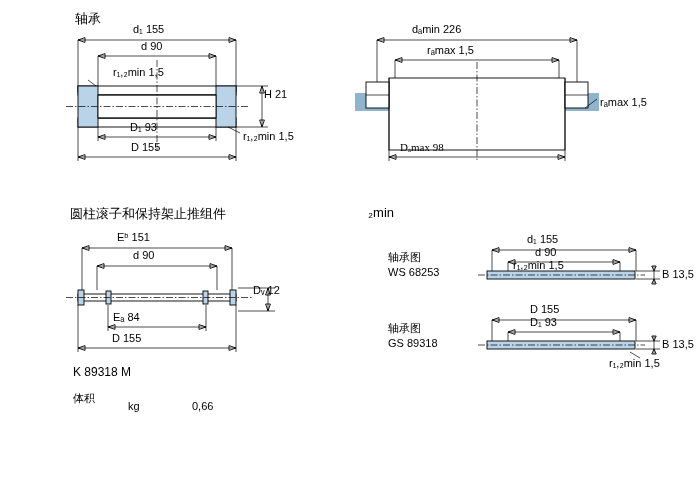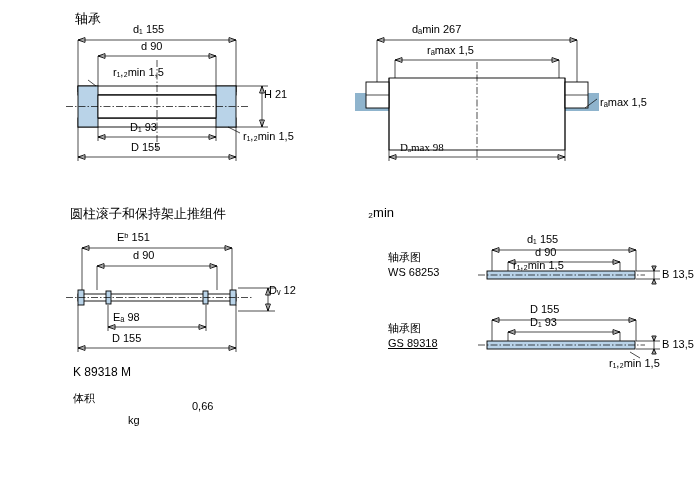--- a/index.html
+++ b/index.html
@@ -214,40 +214,40 @@
 </svg>
 
 <div class="lbl" style="left:133px; top:23px;">d₁ 155</div>
 <div class="lbl" style="left:141px; top:40px;">d 90</div>
 <div class="lbl" style="left:113px; top:66px;">r₁,₂min  1,5</div>
 <div class="lbl" style="left:264px; top:88px;">H 21</div>
 <div class="lbl" style="left:243px; top:130px;">r₁,₂min  1,5</div>
 <div class="lbl" style="left:130px; top:121px;">D₁ 93</div>
 <div class="lbl" style="left:131px; top:141px;">D 155</div>
 
-<div class="lbl" style="left:412px; top:23px;">dₐmin  267</div>
+<div class="lbl" style="left:412px; top:23px;">dₐmin  226</div>
 <div class="lbl" style="left:427px; top:44px;">rₐmax  1,5</div>
 <div class="lbl" style="left:600px; top:96px;">rₐmax   1,5</div>
 <div class="lbl" style="left:400px; top:141px;font-family:Liberation Serif, serif;">Dₐmax  98</div>
 
 <div class="lbl" style="left:117px; top:231px;">Eᵇ 151</div>
 <div class="lbl" style="left:133px; top:249px;">d 90</div>
-<div class="lbl" style="left:113px; top:311px;">Eₐ 98</div>
+<div class="lbl" style="left:113px; top:311px;">Eₐ 84</div>
 <div class="lbl" style="left:112px; top:332px;">D 155</div>
-<div class="lbl" style="left:253px; top:284px;margin-left:16px;">Dᵥ 12</div>
+<div class="lbl" style="left:253px; top:284px;">Dᵥ 12</div>
 <div class="lbl" style="left:73px; top:366px; font-size:12px;">K 89318 M</div>
 <div class="lbl" style="left:73px; top:392px;">体积</div>
-<div class="lbl" style="left:128px; top:414px;">kg</div>
+<div class="lbl" style="left:128px; top:400px;">kg</div>
 <div class="lbl" style="left:192px; top:400px;">0,66</div>
 
 <div class="lbl" style="left:388px; top:251px;">轴承图</div>
 <div class="lbl" style="left:388px; top:266px;">WS 68253</div>
 <div class="lbl" style="left:527px; top:233px;">d₁ 155</div>
 <div class="lbl" style="left:535px; top:246px;">d 90</div>
 <div class="lbl" style="left:513px; top:259px;">r₁,₂min  1,5</div>
 <div class="lbl" style="left:662px; top:268px;">B 13,5</div>
 
 <div class="lbl" style="left:388px; top:322px;">轴承图</div>
-<div class="lbl" style="left:388px; top:337px;text-decoration:underline;">GS 89318</div>
+<div class="lbl" style="left:388px; top:337px;">GS 89318</div>
 <div class="lbl" style="left:530px; top:303px;">D 155</div>
 <div class="lbl" style="left:530px; top:316px;">D₁ 93</div>
 <div class="lbl" style="left:609px; top:357px;">r₁,₂min  1,5</div>
 <div class="lbl" style="left:662px; top:338px;">B 13,5</div>
 
 </body></html>

